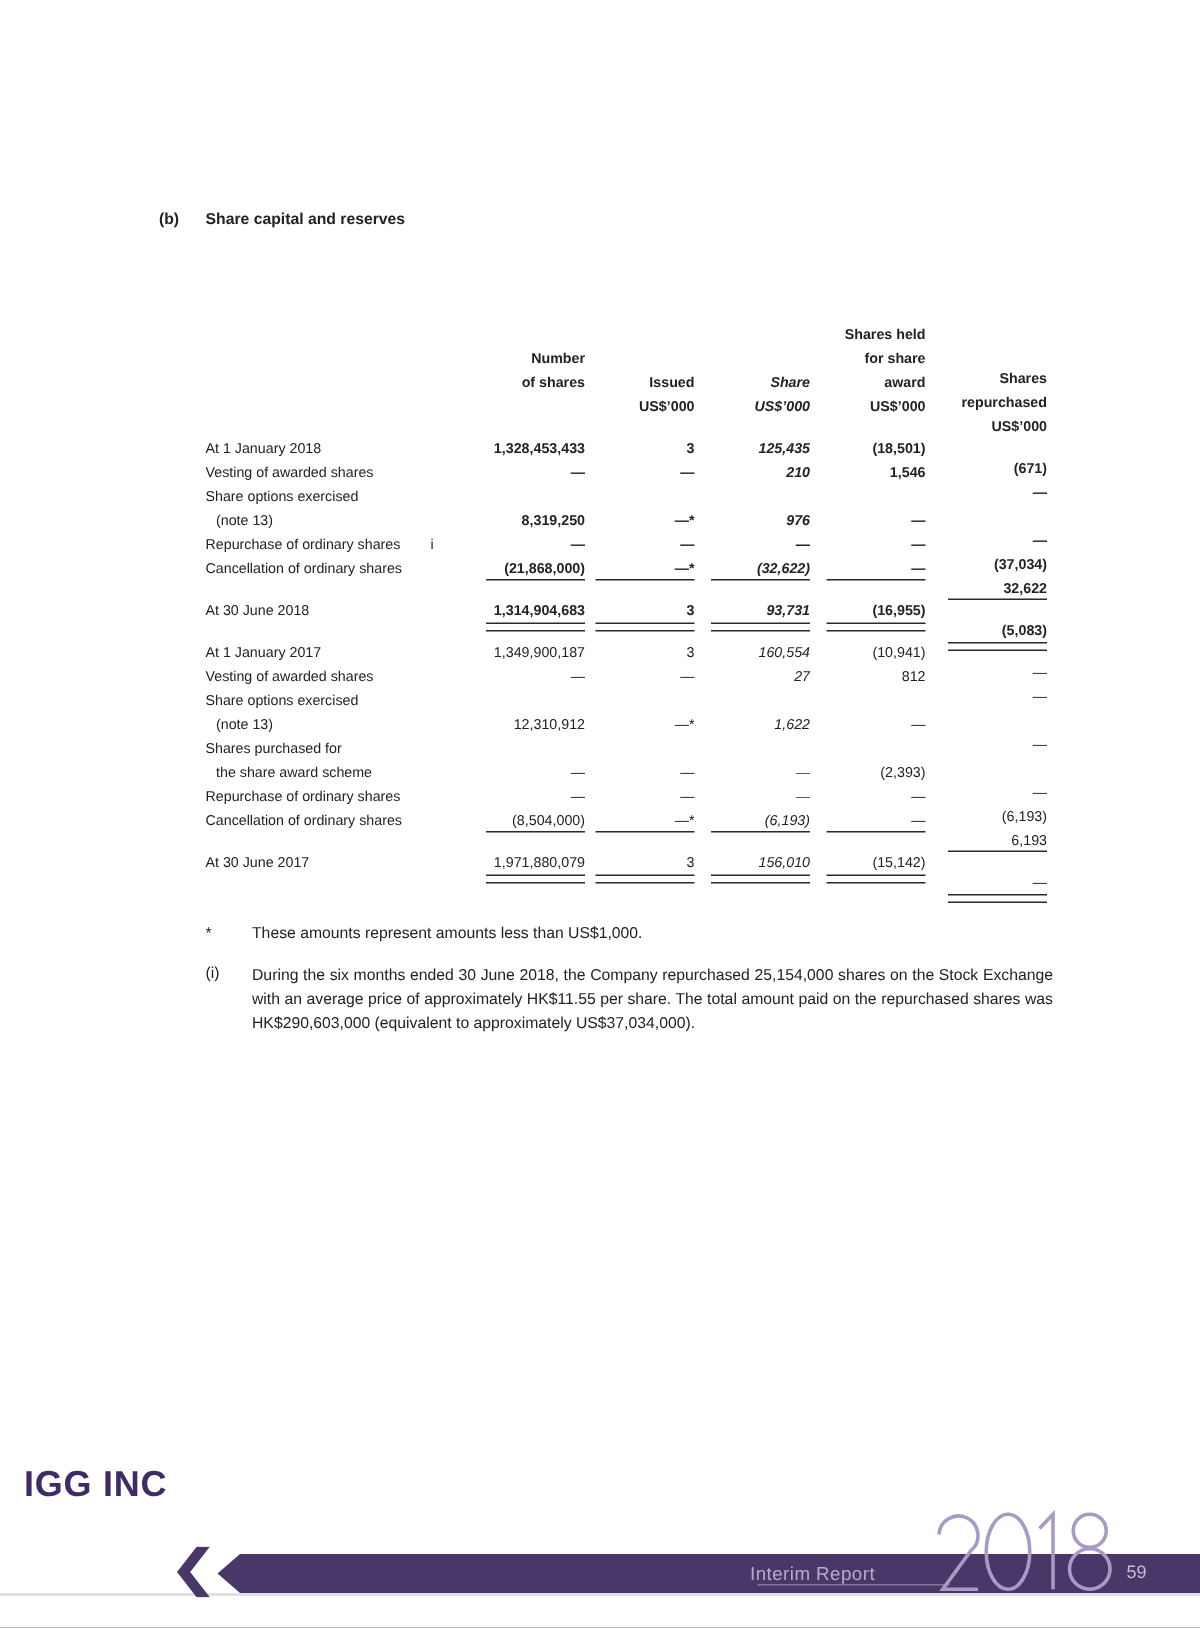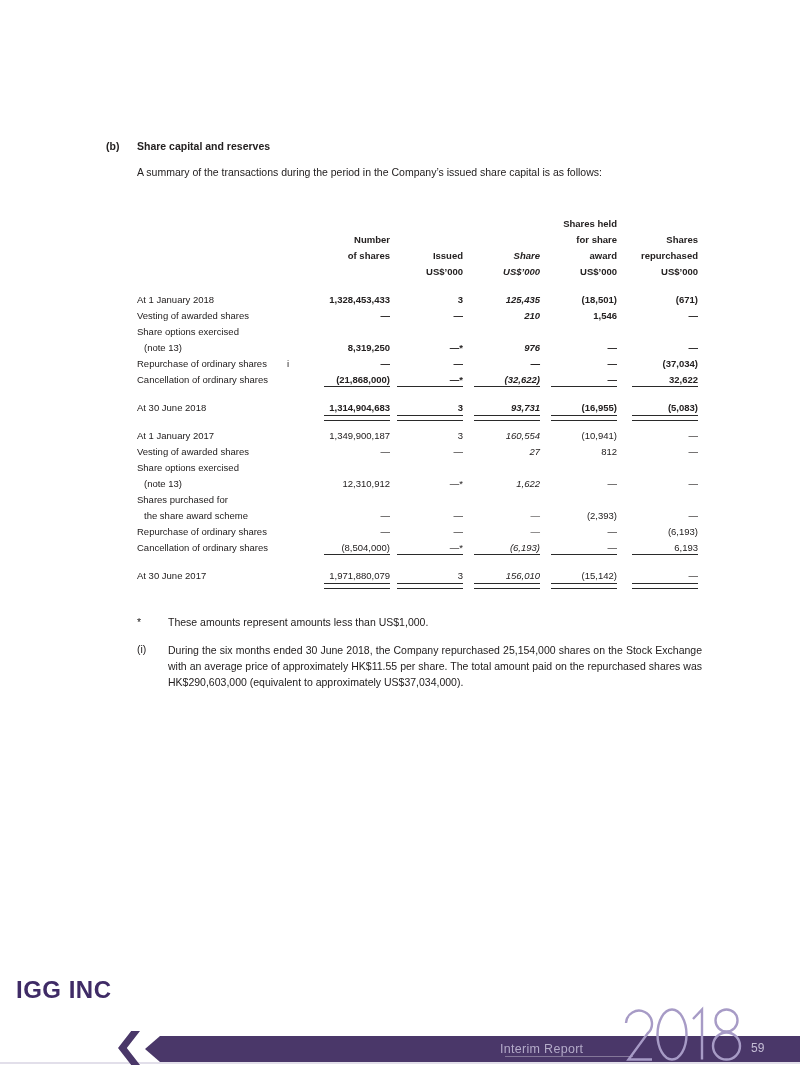--- a/index.html
+++ b/index.html
@@ -25,21 +25,21 @@
   .sec-title{left:137px;top:140px;font-size:10.5px;font-weight:bold;}
   .intro{left:137px;top:165px;width:565px;font-size:10.5px;line-height:14px;}
 
   
   .tbl{left:137px;top:216px;width:561px;font-size:9.5px;}
   .t-row{display:flex;height:16px;line-height:16px;}
   .t-label{width:150px;white-space:nowrap;}
   .t-label.indent{width:143px;padding-left:7px;}
   .t-ref{width:12px;}
   .t-c{text-align:right;white-space:nowrap;}
-  .c1{width:91px;}.c2{width:73px;}.c3{width:77px;font-style:italic;}.c4{width:77px;}.c5{width:81px;}
+  .c1{width:91px;}.c2{width:73px;}.c3{width:77px;font-style:italic;}.c4{width:77px;}.c5{width:81px;margin-top:13px;}
   .head-gap{height:12px;}
   .sec-gap{height:8px;}
   .rule-row{display:flex;height:14px;margin-top:-2px;}
   .rule-row.dblrow{height:5px;margin-top:-1px;}
   .rule{display:block;margin-left:auto;width:66px;border-top:1.2px solid #2a2a2a;}
   .dbl{display:block;margin-left:auto;width:66px;height:4px;
        border-top:1.2px solid #2a2a2a;border-bottom:1.2px solid #2a2a2a;}
 
   
   .fn-star{left:137px;top:616px;font-size:10.5px;}
@@ -63,21 +63,20 @@
   .f-pagenum{left:751px;top:1041px;font-size:12px;color:var(--pagenum);}
 </style>
 </head>
 <body>
 
 <div class="page">
 
   <span class="abs sec-marker">(b)</span>
   <span class="abs sec-title">Share capital and reserves</span>
 
-  <div class="abs intro">A summary of the transactions during the period in the Company’s issued share capital is as follows:</div>
 
   <div class="abs tbl">
     <div>
         <div class="t-row">
           <div class="t-label"></div>
           <div class="t-ref"></div>
           <div class="t-c b c1"></div>
           <div class="t-c b c2"></div>
           <div class="t-c b c3"></div>
           <div class="t-c b c4">Shares held</div>

